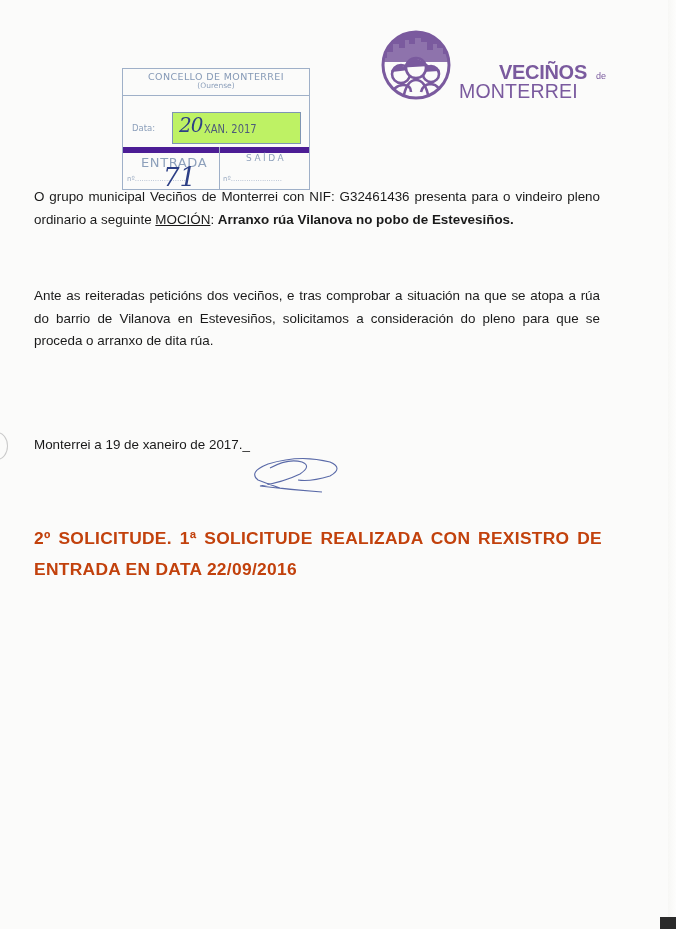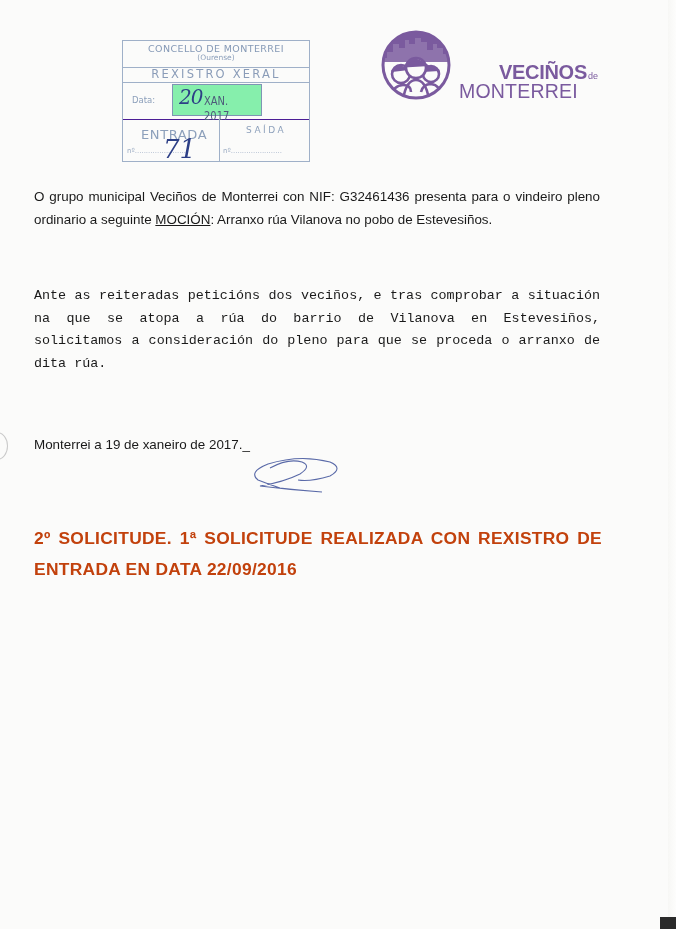--- a/index.html
+++ b/index.html
@@ -16,34 +16,34 @@
   .corner-dark {
     position: absolute; right: 0; bottom: 0; width: 16px; height: 12px; background: #2a2a2a;
   }
   .hole-mark {
     position: absolute; left: -14px; top: 432px; width: 20px; height: 26px;
     border: 1px solid #c9c9c9; border-radius: 50%;
   }
 
   
   .stamp {
-    position: absolute; left: 122px; top: 40px; width: 186px; height: 120px;
+    position: absolute; left: 122px; top: 68px; width: 186px; height: 120px;
     color: #7f95b3; border: 1.5px solid #9fb0c8;
     font-family: "DejaVu Sans", sans-serif;
   }
   .stamp .row { position: absolute; left: 0; right: 0; border-bottom: 1px solid #9fb0c8; }
   .stamp .concello { top: 0; height: 26px; text-align: center; }
   .stamp .concello .t1 { font-size: 9.5px; letter-spacing: 0.4px; margin-top: 2px; display: block; color: #8599b6; }
   .stamp .concello .t2 { font-size: 7.5px; display: block; margin-top: -1px; color: #8da0bb; }
   .stamp .rexistro { top: 26px; height: 15px; text-align: center; font-size: 11.5px; letter-spacing: 2.2px; line-height: 15px; color: #8a9cb8; }
-  .stamp .data-row { top: 41px; height: 37px; border-bottom: 1px solid #4c1d95; }
+  .stamp .data-row { top: 41px; height: 37px; border-bottom: 6px solid #4c1d95; }
   .stamp .data-label { position: absolute; left: 9px; top: 13px; font-size: 8.5px; color: #8da0bb; }
   .stamp .date-box {
     position: absolute; left: 49px; top: 2px; width: 88px; height: 30px;
-    border: 1px solid #7f95b3; background: #86efac;
+    border: 1px solid #7f95b3; background: #bef264; padding-left: 39px;
   }
   .stamp .date-day {
     position: absolute; left: 6px; top: 0px; font-family: "DejaVu Serif", serif; font-style: italic;
     font-size: 20px; color: #2d3f86; letter-spacing: -1px;
   }
   .stamp .date-rest {
     position: absolute; left: 31px; top: 8px; font-size: 13px; color: #4e5b7a;
     font-family: "DejaVu Sans Condensed", "DejaVu Sans", sans-serif; transform: scaleX(0.85); transform-origin: left;
   }
   .stamp .split { position: absolute; left: 96px; top: 78px; width: 1px; height: 42px; background: #9fb0c8; }
@@ -56,31 +56,31 @@
     position: absolute; left: 40px; top: 93px; font-family: "DejaVu Serif", serif; font-style: italic;
     font-size: 26px; color: #2d3f86;
   }
 
   
   .logo-circle {
     position: absolute; left: 381px; top: 30px; width: 70px; height: 70px;
   }
   .logo-text { position: absolute; left: 459px; top: 61px; color: #7a5a9e; }
   .logo-text .vec { font-size: 20px; font-weight: bold; letter-spacing: -0.3px; font-family: "Liberation Sans", sans-serif; margin-left: 40px; }
-  .logo-text .de { font-size: 9px; margin-left: 1px; }
+  .logo-text .de { font-size: 9px; margin-left: 9px; }
   .logo-text .mon { position: absolute; left: 0; top: 19px; font-size: 19.5px; letter-spacing: 0.2px; white-space: nowrap; font-weight: normal; }
 
   
   .para { position: absolute; left: 34px; width: 566px; font-size: 13.4px; line-height: 22.5px; text-align: justify; }
   .para p { margin: 0; }
   .p1 { top: 186px; }
-  .p2 { top: 285px; font-family: Liberation Mono, monospace; }
+  .p2 { top: 285px; }
   .date-line { position: absolute; left: 34px; top: 437px; font-size: 13.4px; }
   .underline { text-decoration: underline; }
-  .bold { font-weight: normal; }
+  .bold { font-weight: bold; }
 
   .signature { position: absolute; left: 240px; top: 450px; }
 
   .notice {
     position: absolute; left: 34px; top: 523px; width: 568px;
     color: #c2410c; font-weight: bold; font-size: 17.4px; line-height: 31px;
     letter-spacing: 0.3px; text-align: justify; text-align-last: left;
   }
   .notice .line1 { display: block; text-align: justify; text-align-last: justify; }
 </style>
@@ -89,21 +89,20 @@
 
 <div class="page-edge"></div>
 <div class="corner-dark"></div>
 <div class="hole-mark"></div>
 
 <div class="stamp">
   <div class="row concello">
     <span class="t1">CONCELLO DE MONTERREI</span>
     <span class="t2">(Ourense)</span>
   </div>
-  <div class="row rexistro">REXISTRO XERAL</div>
   <div class="row data-row">
     <span class="data-label">Data:</span>
     <div class="date-box">
       <span class="date-day">20</span>
       <span class="date-rest">XAN. 2017</span>
     </div>
   </div>
   <div class="split"></div>
   <span class="entrada">ENTRADA</span>
   <span class="saida">SAÍDA</span>

